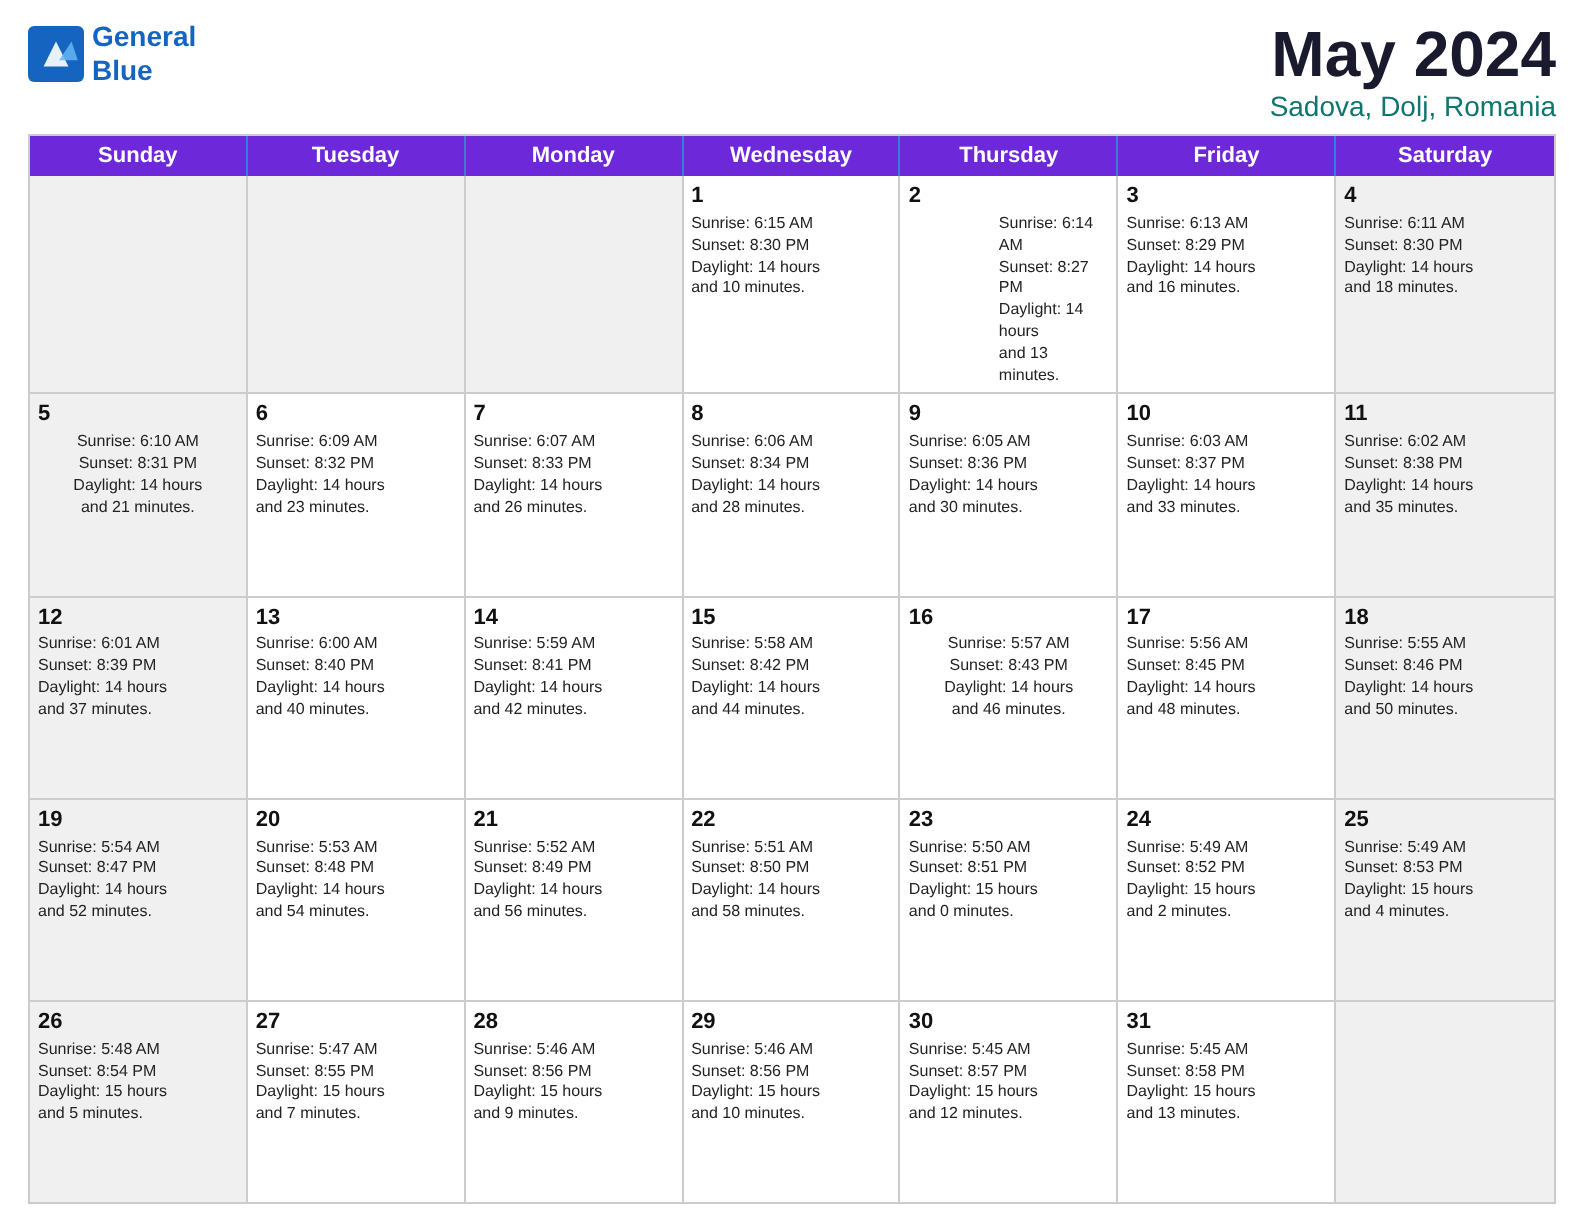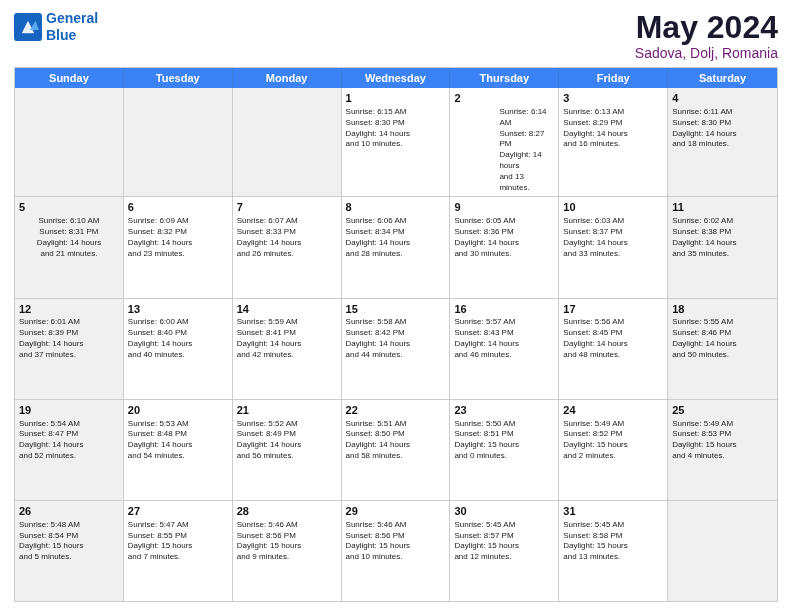--- a/index.html
+++ b/index.html
@@ -45,32 +45,32 @@
       text-align: right;
     }
     .month-title {
       font-size: 32px;
       font-weight: bold;
       color: #1a1a2e;
       line-height: 1.1;
     }
     .location {
       font-size: 14px;
-      color: #701a75;
+      color: #0f766e;
     }
     .calendar {
       flex: 1;
       display: flex;
       flex-direction: column;
       border: 1px solid #ccc;
     }
     .cal-header {
       display: grid;
       grid-template-columns: repeat(7, 1fr);
-      background: #3b82f6;
+      background: #6d28d9;
     }
     .cal-header-cell {
       color: #fff;
       font-size: 11px;
       font-weight: bold;
       text-align: center;
       padding: 4px 2px;
       border-right: 1px solid #3a7bd5;
     }
     .cal-header-cell:last-child { border-right: none; }
@@ -253,21 +253,21 @@
           </div>
           <div class="cal-cell">
             <span class="day-num">15</span>
             <div class="cell-text" style="white-space: pre-line;">Sunrise: 5:58 AM
 Sunset: 8:42 PM
 Daylight: 14 hours
 and 44 minutes.</div>
           </div>
           <div class="cal-cell">
             <span class="day-num">16</span>
-            <div class="cell-text" style="white-space: pre-line;">Sunrise: 5:57 AM
+            <div class="cell-text" style="white-space: pre-line; text-align: center;">Sunrise: 5:57 AM
 Sunset: 8:43 PM
 Daylight: 14 hours
 and 46 minutes.</div>
           </div>
           <div class="cal-cell">
             <span class="day-num">17</span>
             <div class="cell-text" style="white-space: pre-line;">Sunrise: 5:56 AM
 Sunset: 8:45 PM
 Daylight: 14 hours
 and 48 minutes.</div>

